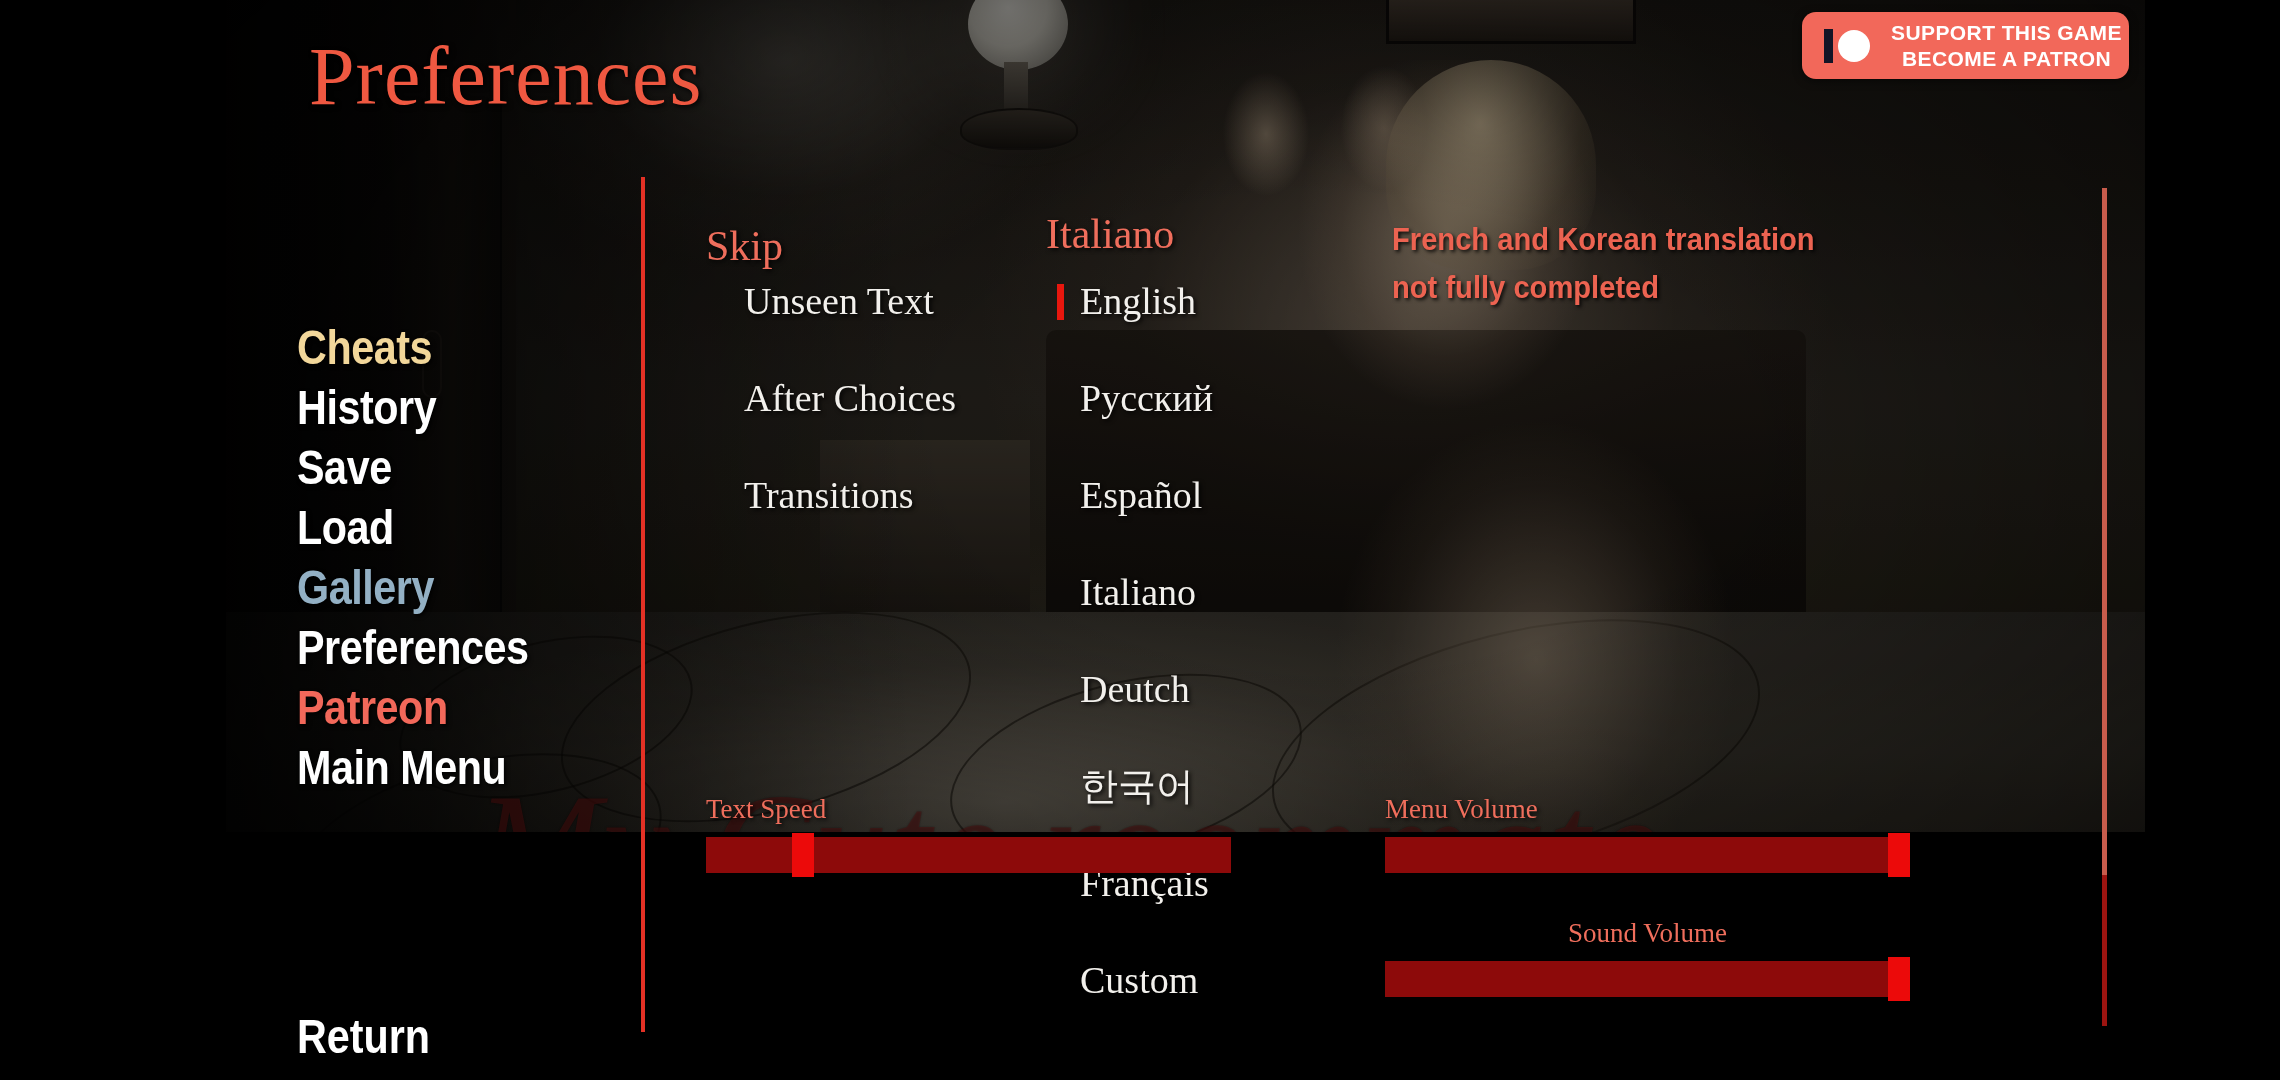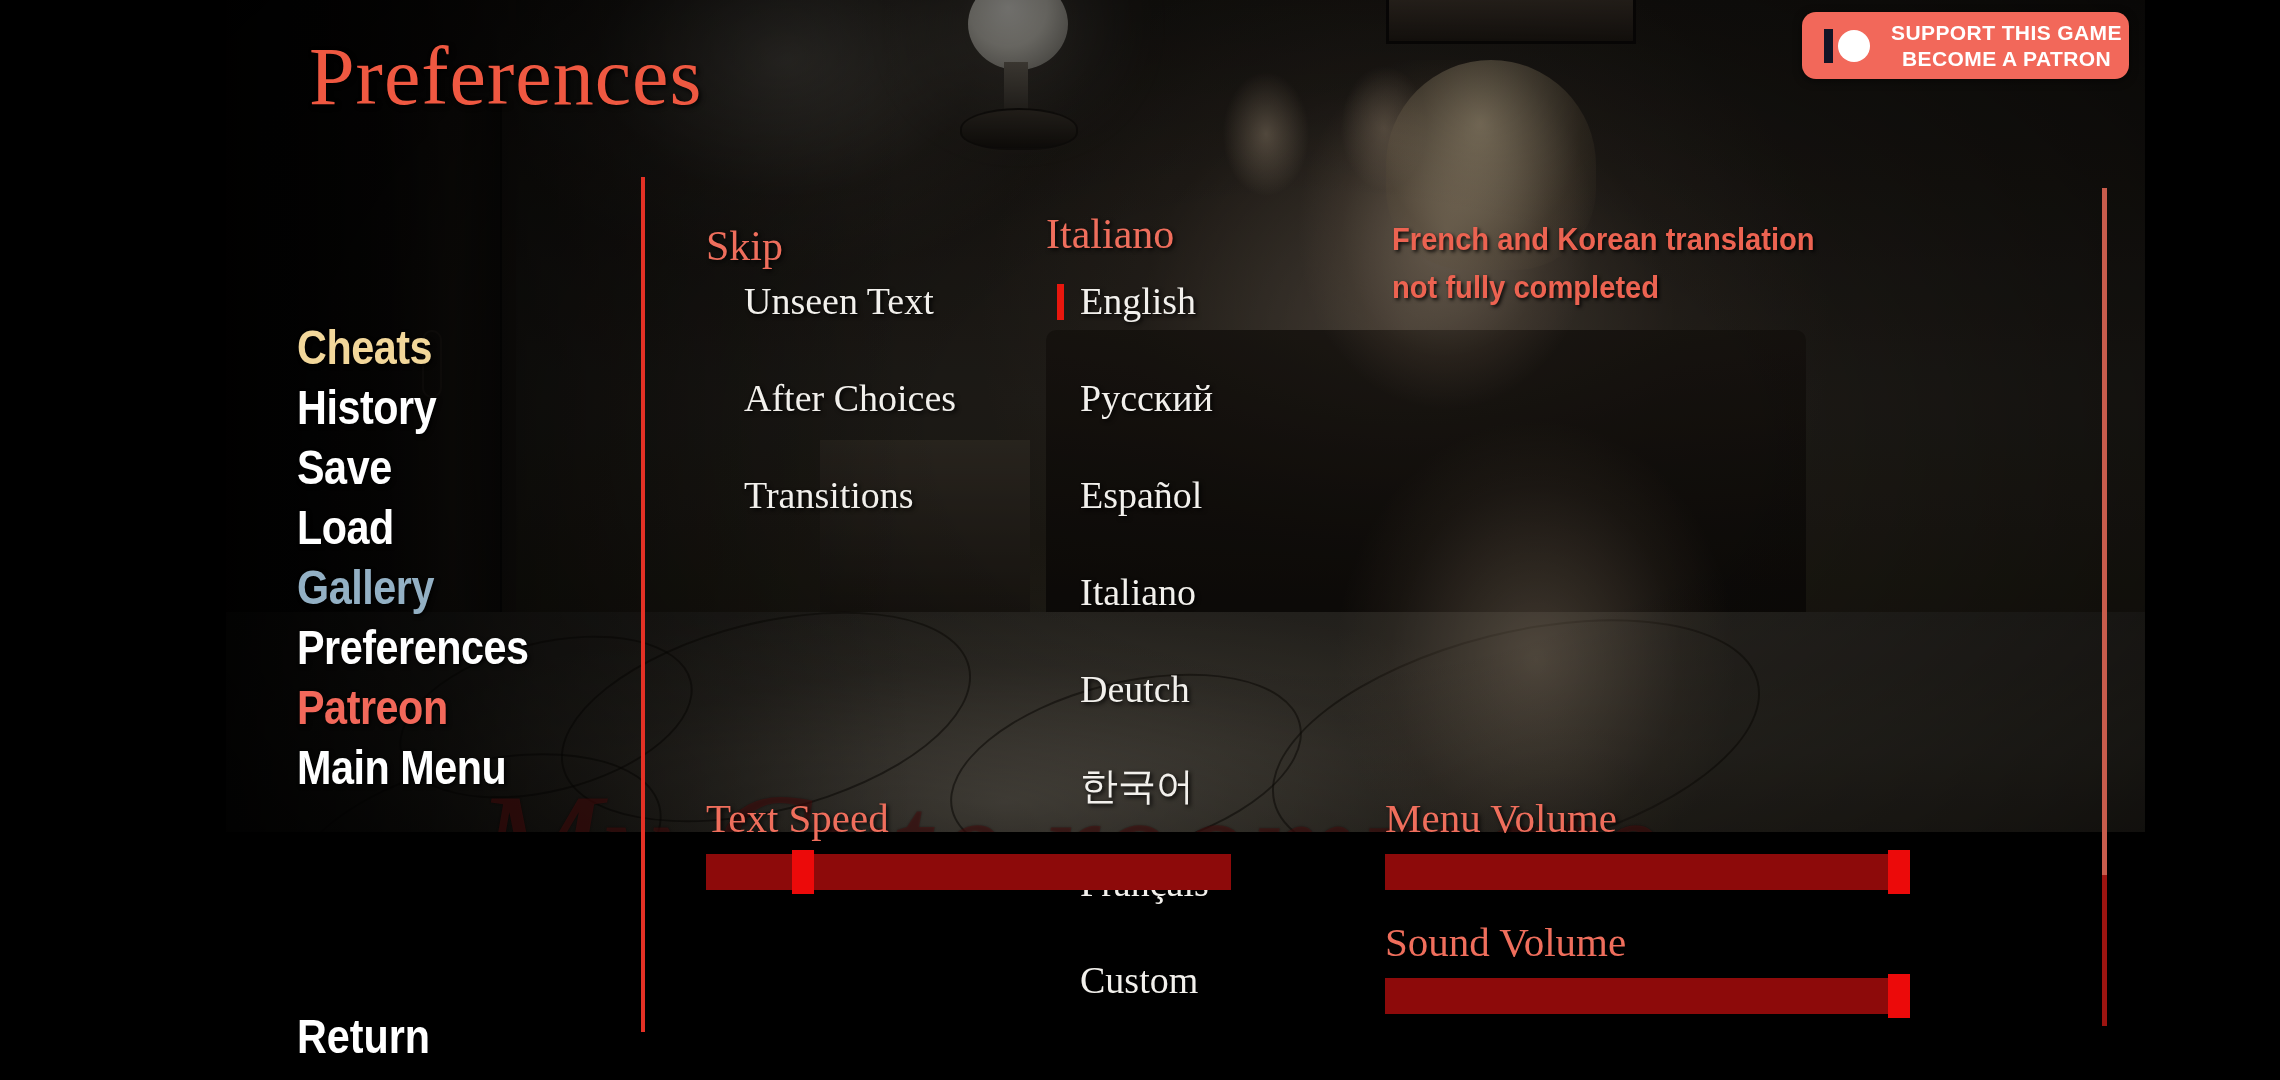--- a/index.html
+++ b/index.html
@@ -245,21 +245,21 @@
     text-shadow:2px 2px 4px rgba(0,0,0,0.85);
     transform:scaleX(0.94);
     transform-origin:left top;
     white-space:pre-line;
   }
 
   
   .slider-block { position:absolute; }
   .slider-label {
     font-family:"Liberation Serif", serif;
-    font-size:41px;
+    font-size:27px;
     color:#ef6e5c;
     text-shadow:2px 2px 4px rgba(0,0,0,0.85);
     white-space:nowrap;
     display:block;
     margin-bottom:12px;
   }
   .slider-track {
     position:relative;
     height:36px;
     background:#8d0a0a;
@@ -362,21 +362,21 @@
     </div>
 
 
     <div class="slider-block" id="slider-2" style="left: 1385px; top: 794px; width: 525px;">
       <span class="slider-label">Menu Volume</span>
       <div class="slider-track" style="width: 525px;">
         <div class="slider-thumb" style="left: 503px;"></div>
       </div>
     </div>
 
-    <div class="slider-block" id="slider-3" style="left: 1385px; top: 918px; width: 525px;">
+    <div class="slider-block" id="slider-3" style="left: 1385px; top: 918px; width: 525px; text-align: center;">
       <span class="slider-label">Sound Volume</span>
       <div class="slider-track" style="width: 525px;">
         <div class="slider-thumb" style="left: 503px;"></div>
       </div>
     </div>
 
   </div>
 </div>
 
 </body></html>

